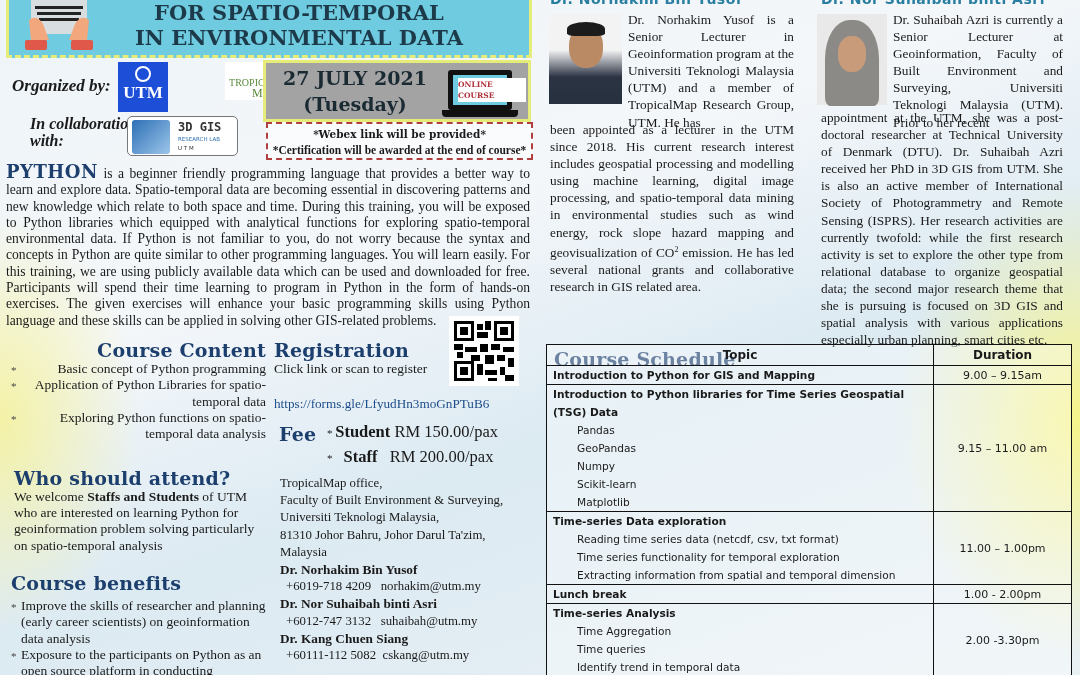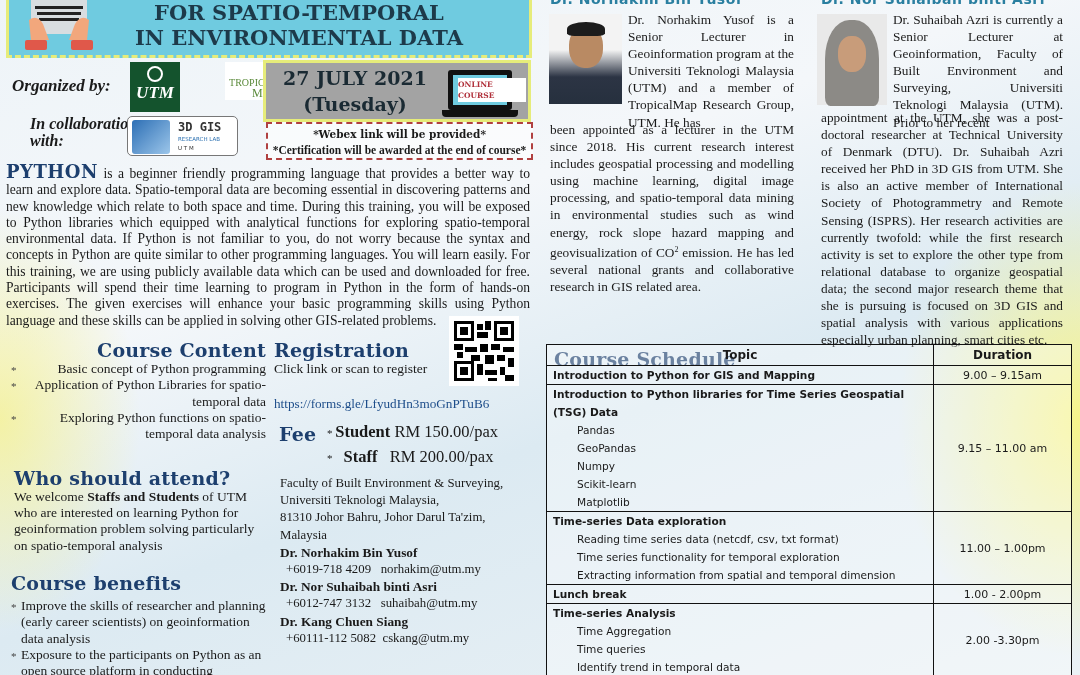--- a/index.html
+++ b/index.html
@@ -38,21 +38,21 @@
   }
   .laptop-hands { position: absolute; left: 14px; top: 0; width: 72px; height: 52px; }
   .org-label {
     font-style: italic; font-weight: bold; font-size: 17px;
     left: 12px; top: 76px;
   }
   .collab-label {
     font-style: italic; font-weight: bold; font-size: 16px; line-height: 17px;
     left: 30px; top: 115px;
   }
-  .logo-utm { left: 130px; top: 62px; width: 50px; height: 50px; background: #14532d; color: #fff; text-align:center;font-style:italic; }
+  .logo-utm { left: 118px; top: 62px; width: 50px; height: 50px; background: #1d4ed8; color: #fff; text-align:center; }
   .logo-tm { left: 181px; top: 62px; width: 57px; height: 38px; background: #fff; margin-left: 44px; }
   .logo-3d { left: 127px; top: 116px; width: 111px; height: 40px; background:#fff; border:1px solid #777; border-radius: 5px; }
   .date-box {
     left: 263px; top: 60px; width: 268px; height: 62px;
     background: #a3a3a3; border: 3px solid #e6ec7a;
   }
   .date-text {
     position: absolute; left: 4px; top: 2px; width: 170px; text-align: center;
     font-family: "DejaVu Serif", serif; font-weight: bold; font-size: 19px; line-height: 26px; color: #1a2a33;
   }
@@ -226,20 +226,21 @@
 <a class="abs" style="left:274px;top:396px;font-size:13.2px;color:#1d4d8a;text-decoration:none;">https://forms.gle/LfyudHn3moGnPTuB6</a>
 
 <div class="abs h-sec" style="left:279px;top:423px;">Fee</div>
 <div class="abs" style="left:327px;top:420px;font-size:16.5px;line-height:24px;">
   <div><span style="font-size:11px;">* </span><b>Student</b> <span>RM 150.00/pax</span></div>
   <div><span style="font-size:11px;">* </span>&nbsp;&nbsp;<b>Staff</b>&nbsp;&nbsp;&nbsp;<span>RM 200.00/pax</span></div>
 </div>
 
 <div class="abs" style="left:280px;top:473px;width:250px;">
   <div class="contact-lines" style="margin-top:2px;">
+    <div>TropicalMap office,</div>
     <div>Faculty of Built Environment &amp; Surveying,</div>
     <div>Universiti Teknologi Malaysia,</div>
     <div>81310 Johor Bahru, Johor Darul Ta'zim,</div>
     <div>Malaysia</div>
     <div class="nm">Dr. Norhakim Bin Yusof</div>
     <div class="ph"><span>+6019-718 4209</span>&nbsp;&nbsp;&nbsp;<span>norhakim@utm.my</span></div>
     <div class="nm">Dr. Nor Suhaibah binti Asri</div>
     <div class="ph"><span>+6012-747 3132</span>&nbsp;&nbsp;&nbsp;<span>suhaibah@utm.my</span></div>
     <div class="nm">Dr. Kang Chuen Siang</div>
     <div class="ph"><span>+60111-112 5082</span>&nbsp;&nbsp;<span>cskang@utm.my</span></div>

